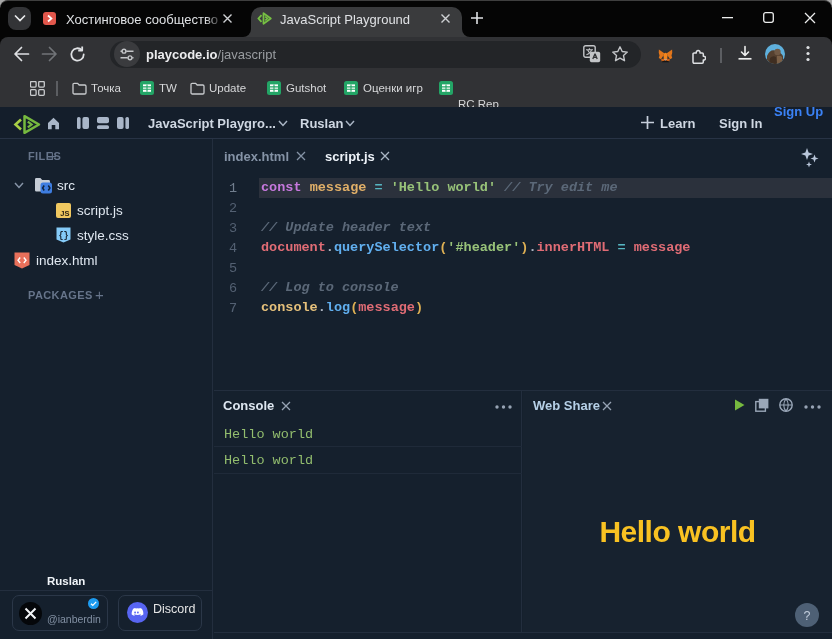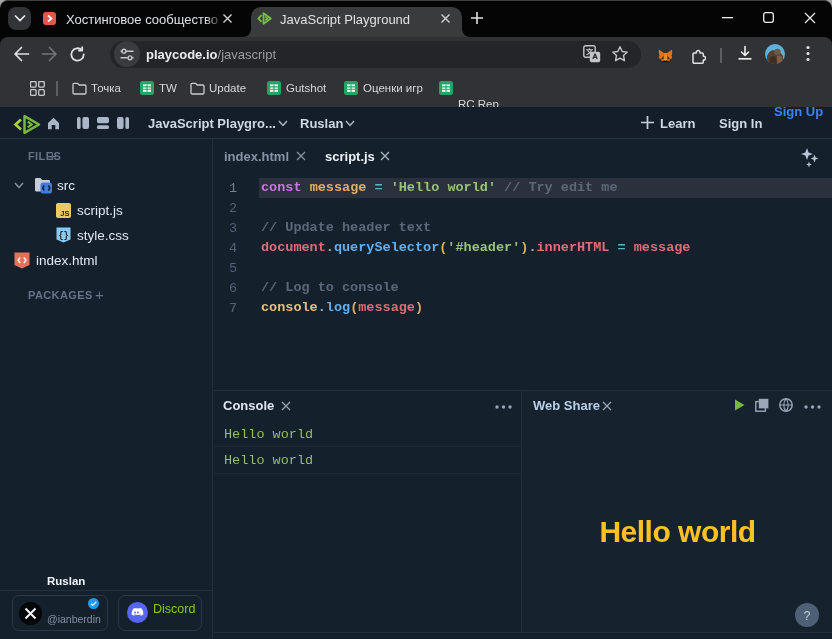--- a/index.html
+++ b/index.html
@@ -26,21 +26,21 @@
   #pcnav { left:0; top:107px; width:832px; height:32px; background:#141e2b; border-bottom:1px solid #283345; }
   .navtxt { color:#cfd7e2; font-size:13px; font-weight:700; }
 
   
   #content { left:0; top:139px; width:832px; height:500px; background:#15202d; }
   #sidebar { left:0; top:0; width:213px; height:500px; border-right:1px solid #232e3e; }
   .shead { color:#66748a; font-size:11px; font-weight:700; letter-spacing:0.4px;margin-left:16px; }
   .fname { color:#dfe7f0; font-size:13.5px; }
   #code { font-family:"Liberation Mono", monospace; font-size:13.5px; line-height:20px; font-weight:700; }
   .gut { position:absolute; width:24px; text-align:right; color:#536072; font-family:"Liberation Mono",monospace; font-size:13.5px; font-weight:400; }
-  .cmt { color:#5b6878; }
+  .cmt { color:#5b6878; font-style:italic; }
 
   #bottom { left:214px; top:251px; width:618px; height:243px; border-top:1px solid #232e3e; }
   #consolePane { left:0; top:0; width:308px; height:243px; border-right:1px solid #232e3e; }
   .ptitle { font-size:13px; font-weight:700; color:#dde6f0; }
   .chello { color:#92bd6e; font-family:"Liberation Mono",monospace; font-size:13.5px; }
 </style>
 </head>
 <body>
 <div id="stage">
 
@@ -299,21 +299,21 @@
         <circle cx="5.5" cy="5.5" r="5.5" fill="#1d9bf0"></circle>
         <path d="M3 5.7 L4.8 7.4 L8.2 3.9" stroke="#fff" stroke-width="1.3" fill="none"></path>
       </svg>
     <div class="abs" style="left:47px;top:474px;font-size:10.5px;color:#8290a3">@ianberdin</div>
 
     <div class="abs" style="left:118px;top:456px;width:84px;height:36px;border:1px solid #2b3748;border-radius:7px"></div>
     <svg class="abs" style="left:127px;top:463px" width="21" height="21">
         <circle cx="10.5" cy="10.5" r="10.5" fill="#5865f2"></circle>
         <path d="M14.8 6.7 a10.5 10.5 0 0 0 -2.1 -0.7 l-0.3 0.5 a9 9 0 0 0 -3.8 0 l-0.3 -0.5 a10.5 10.5 0 0 0 -2.1 0.7 c-1.3 2 -1.7 3.9 -1.5 5.8 a10.6 10.6 0 0 0 2.6 1.3 l0.5 -0.9 a6 6 0 0 1 -0.8 -0.4 l0.2 -0.2 a7.5 7.5 0 0 0 6.6 0 l0.2 0.2 a6 6 0 0 1 -0.8 0.4 l0.5 0.9 a10.6 10.6 0 0 0 2.6 -1.3 c0.3 -2.2 -0.3 -4.1 -1.5 -5.8 Z M8.1 11.4 c-0.5 0 -0.9 -0.5 -0.9 -1 s0.4 -1 0.9 -1 c0.5 0 0.9 0.5 0.9 1 s-0.4 1 -0.9 1 Z m2.8 0 c-0.5 0 -0.9 -0.5 -0.9 -1 s0.4 -1 0.9 -1 c0.5 0 0.9 0.5 0.9 1 s-0.4 1 -0.9 1 Z" fill="#fff"></path>
       </svg>
-    <div class="abs" style="left:153px;top:463px;font-size:12.5px;color:#84cc16">Discord</div>
+    <div class="abs" style="left:153px;top:463px;font-size:12.5px;color:#e5e5e5">Discord</div>
 
     <div class="abs" style="left:224px;top:10px;font-size:13px;font-weight:600;color:#8593a6">index.html</div>
     <svg class="abs" style="left:296px;top:12px" width="10" height="10">
         <path d="M1 1 L9 9 M9 1 L1 9" stroke="#8593a6" stroke-width="1.3"></path>
       </svg>
     <div class="abs" style="left:325px;top:10px;font-size:13px;font-weight:700;color:#edf2f8">script.js</div>
     <svg class="abs" style="left:380px;top:12px" width="10" height="10">
         <path d="M1 1 L9 9 M9 1 L1 9" stroke="#aab6c5" stroke-width="1.3"></path>
       </svg>
     <svg class="abs" style="left:799px;top:8px" width="22" height="22" viewBox="0 0 22 22">

